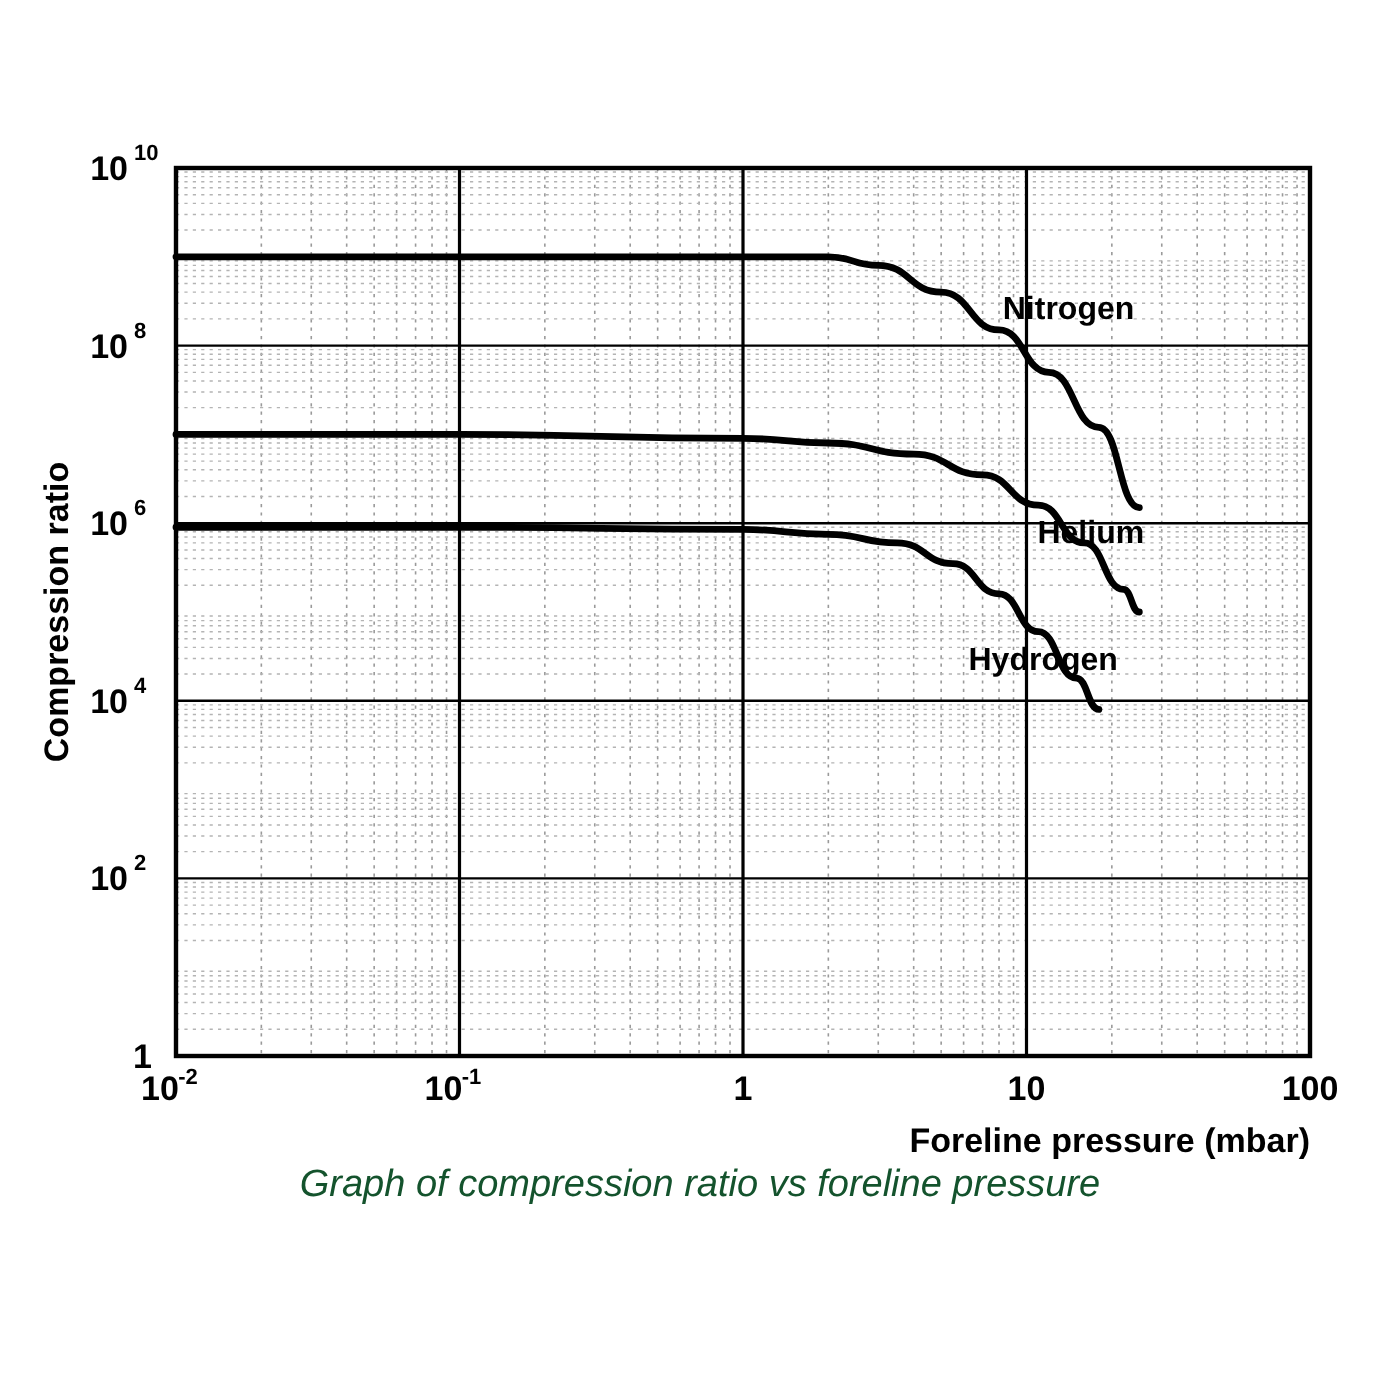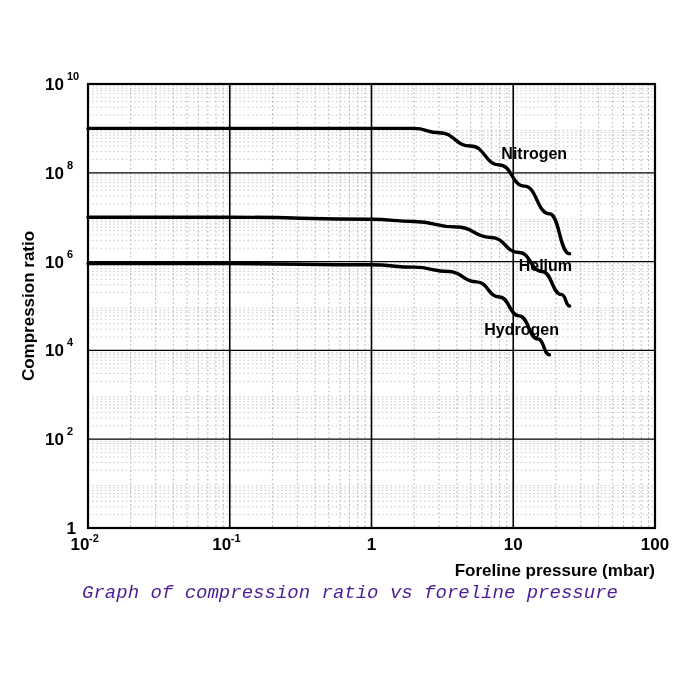--- a/index.html
+++ b/index.html
@@ -48,24 +48,24 @@
     font-weight: bold;
     font-size: 16px;
     fill: #000;
   }
   .caption {
     position: absolute;
     left: 0;
     top: 582px;
     width: 700px;
     text-align: center;
-    font-family: Liberation Mono, monospace;
+    font-family: Liberation Sans, sans-serif;
     font-style: italic;
     font-size: 19px;
-    color: #4c1d95;
+    color: #14532d;
   }
 </style>
 </head>
 <body>
 
 <div id="figure">
   <svg class="chart-svg" width="700" height="700" viewBox="0 0 700 700">
     <g id="plot-layer">
         <line x1="130.67100188536935" y1="84" x2="130.67100188536935" y2="528" stroke="#9a9a9a" stroke-width="0.8" stroke-dasharray="1.6 2.6"></line>
         <line x1="155.63193785651214" y1="84" x2="155.63193785651214" y2="528" stroke="#9a9a9a" stroke-width="0.8" stroke-dasharray="1.6 2.6"></line>

